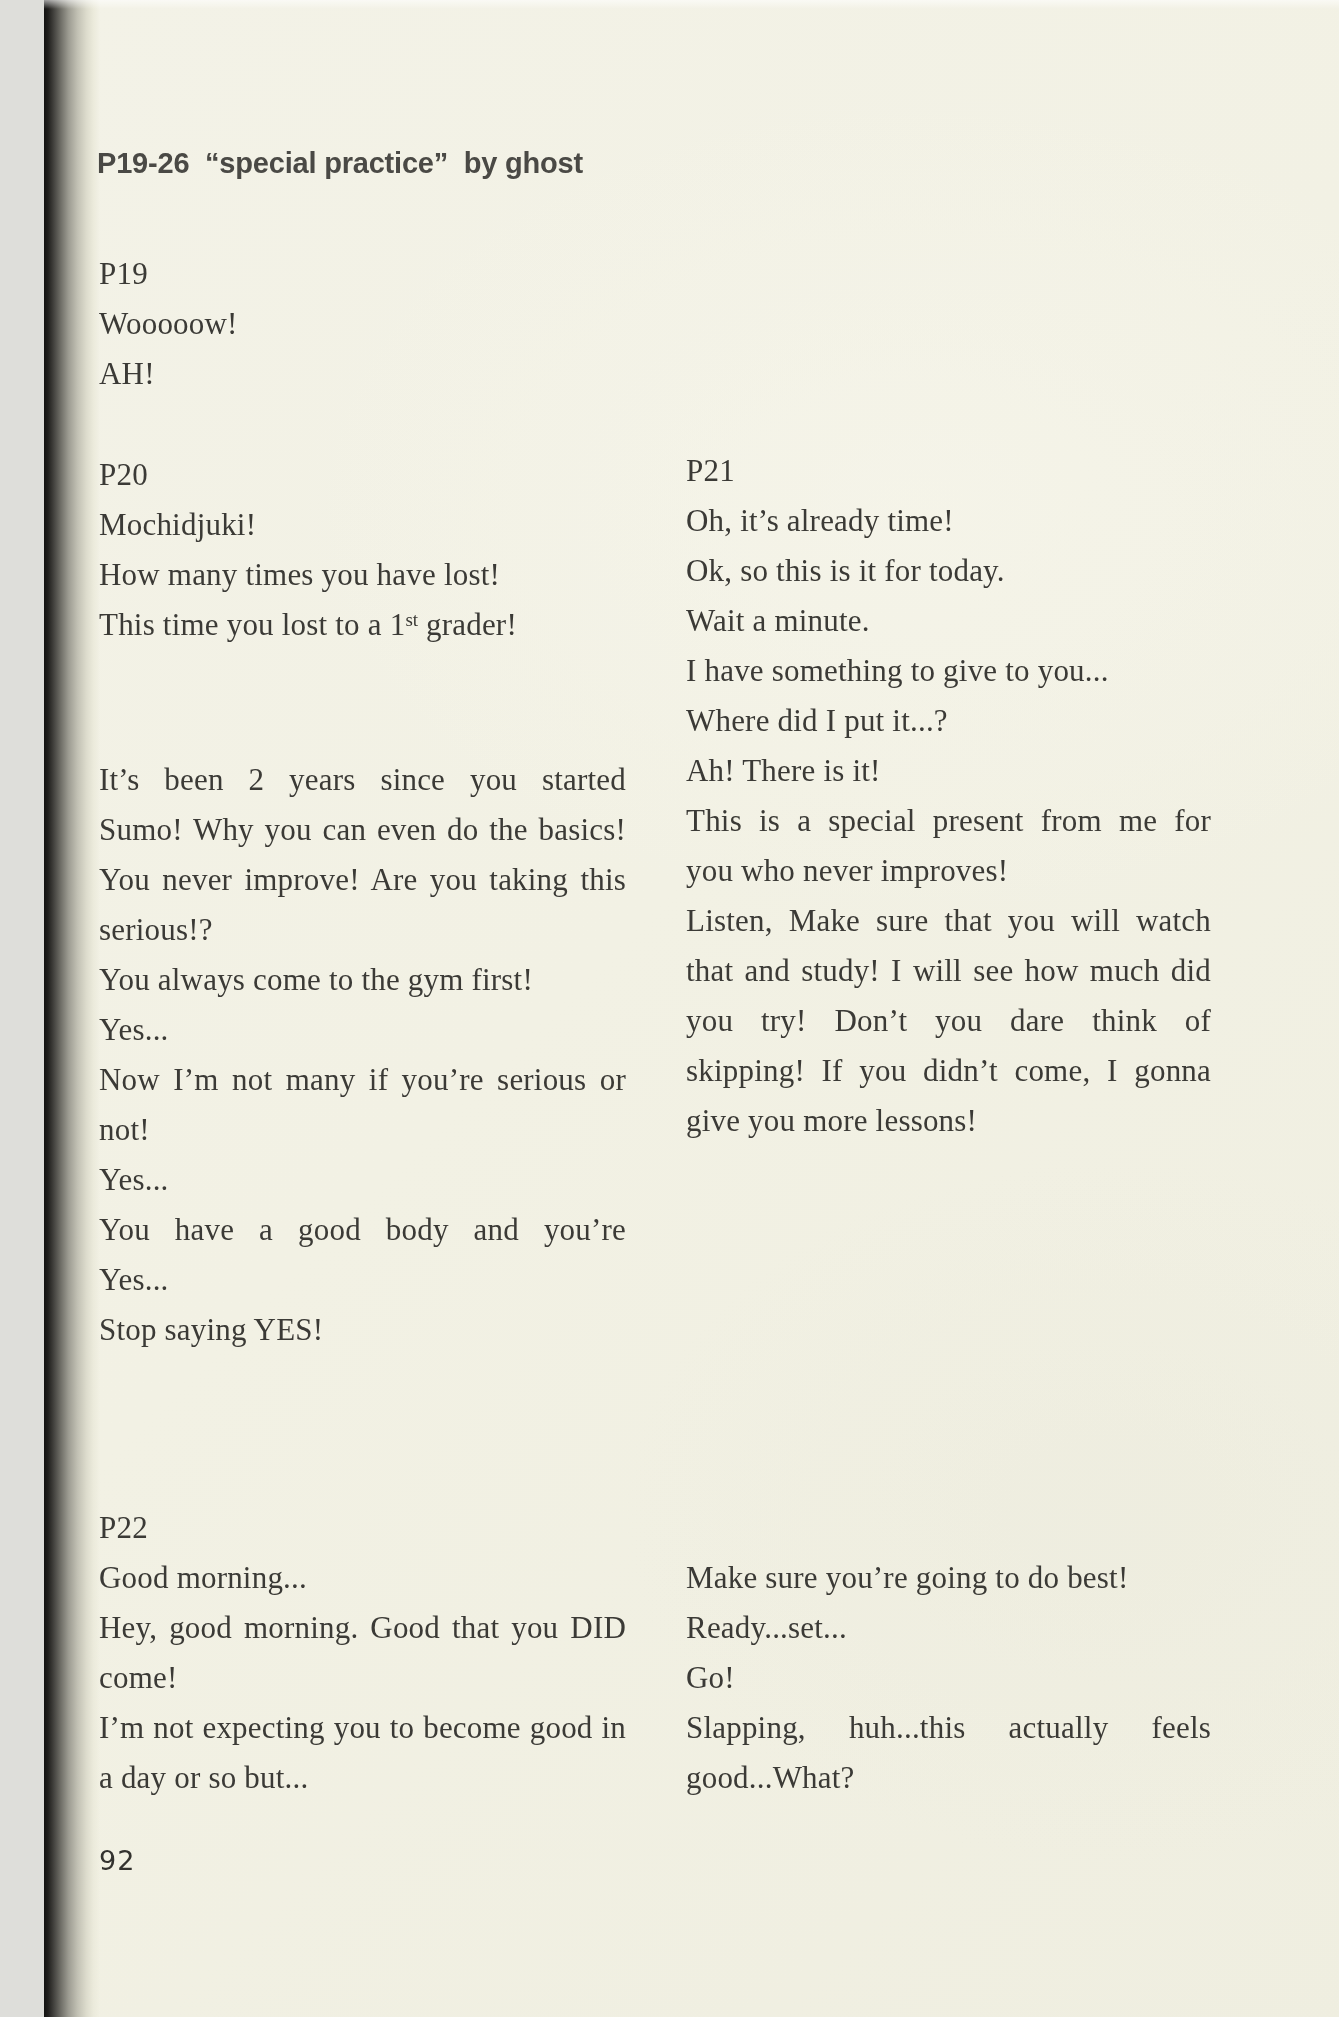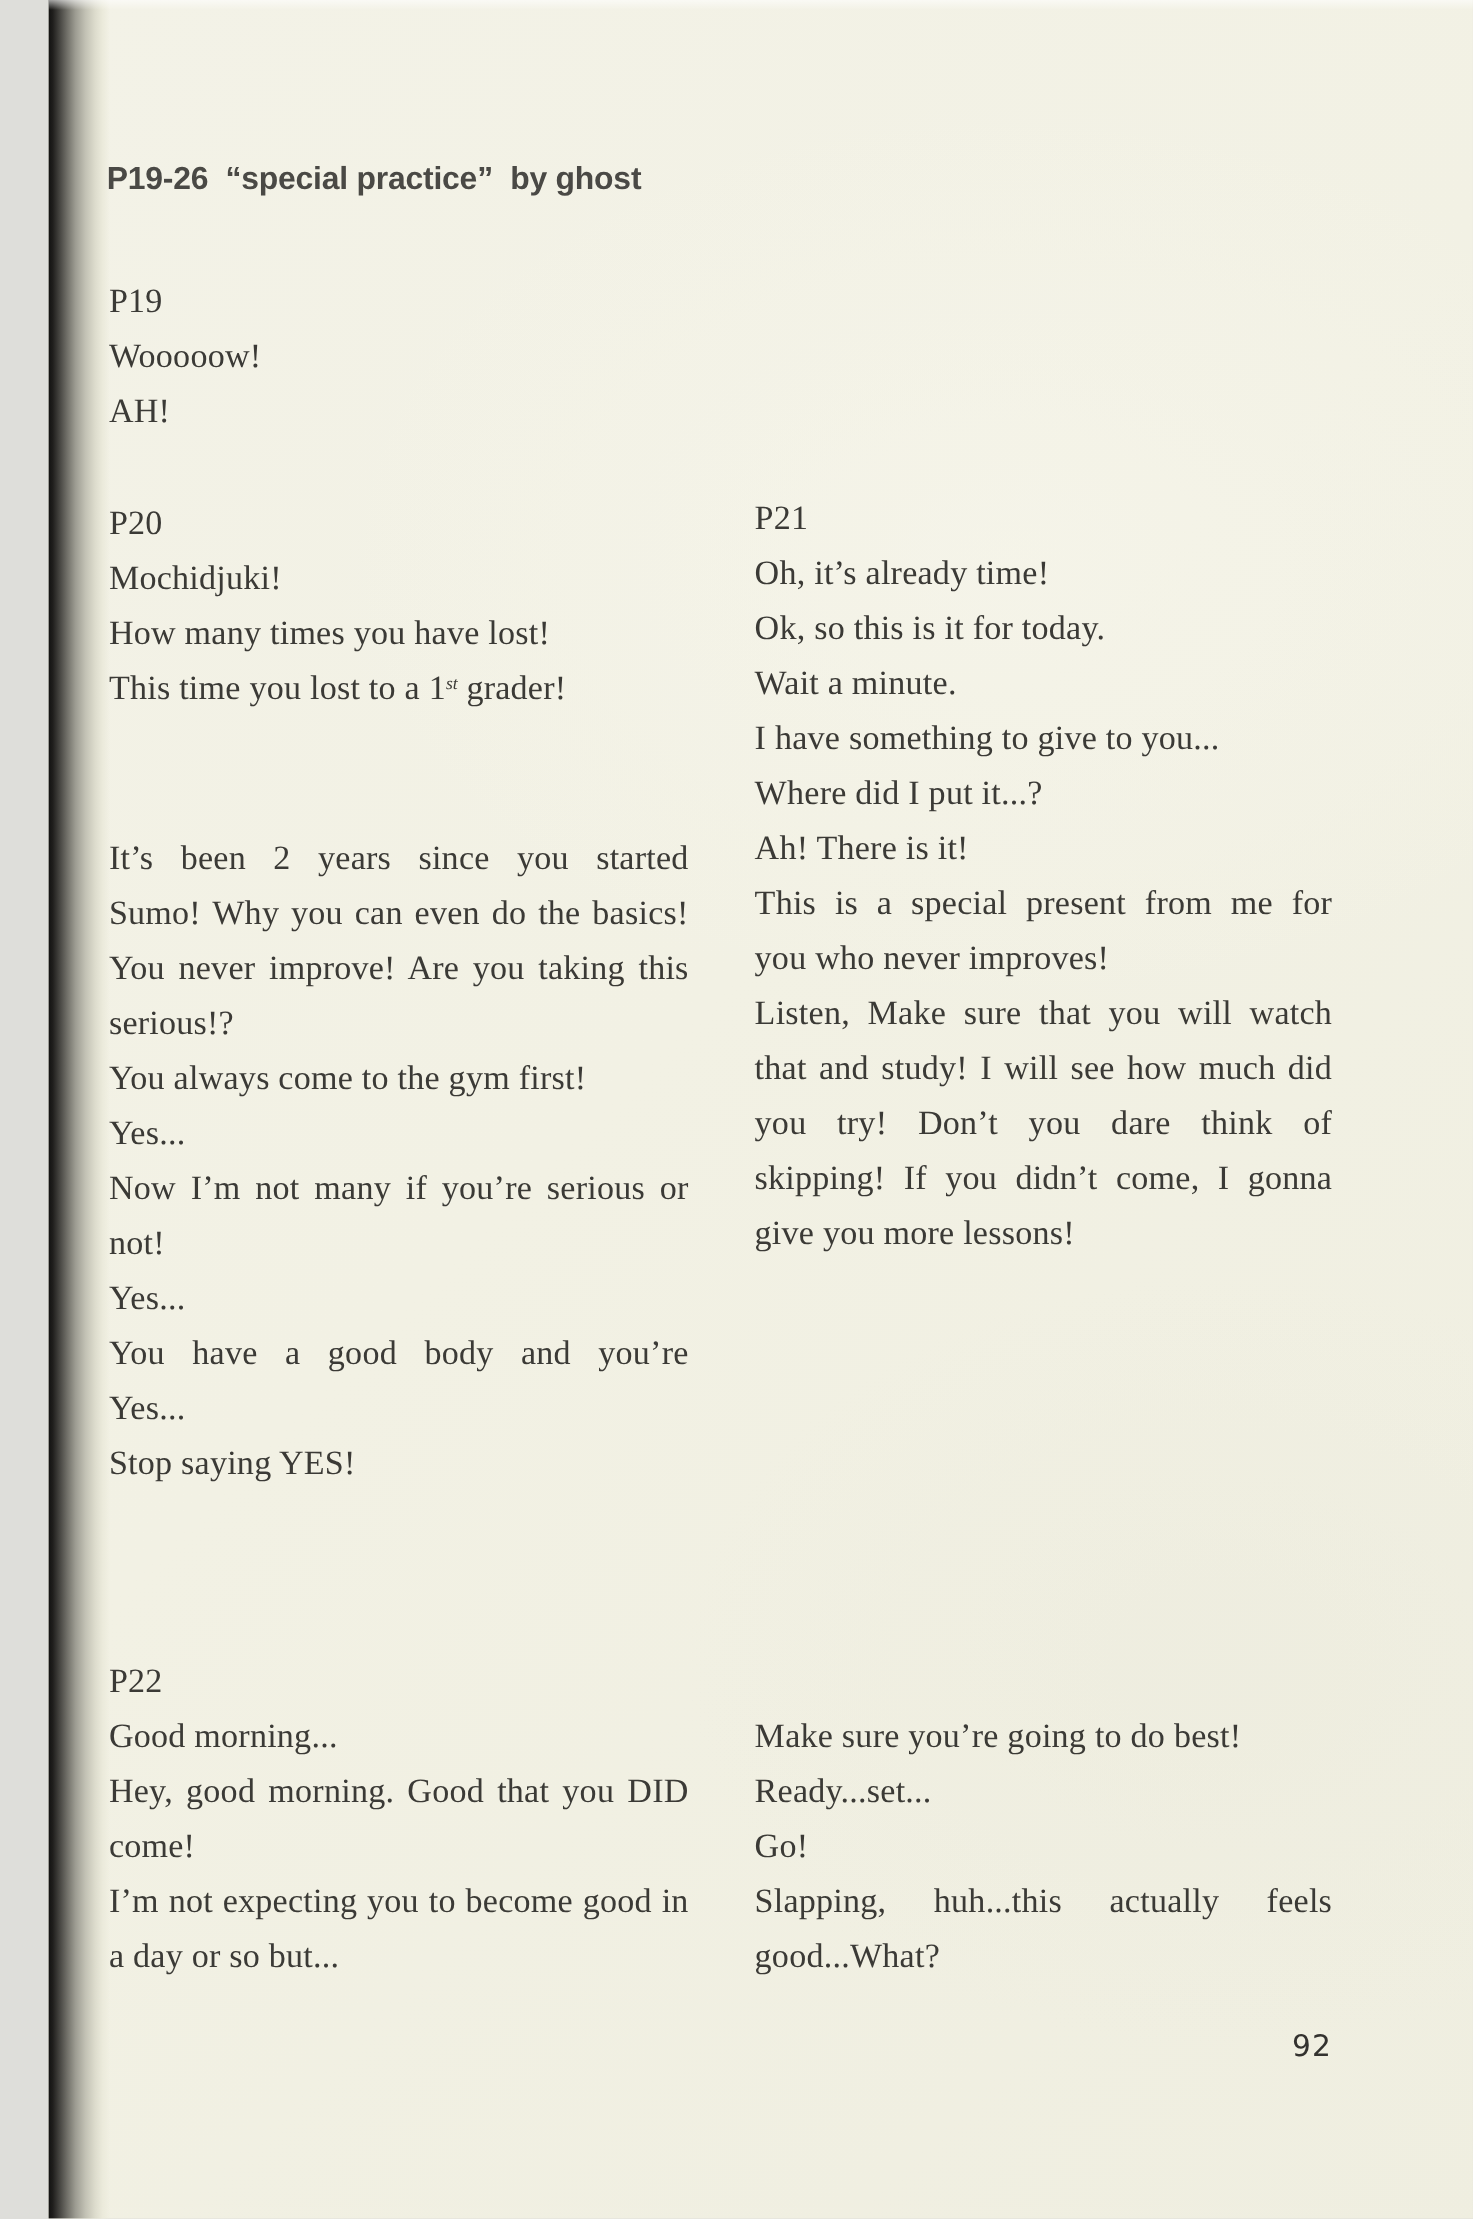--- a/index.html
+++ b/index.html
@@ -50,24 +50,24 @@
   .line{
     font-size:31px;line-height:50px;
     white-space:nowrap;
     letter-spacing:0.2px;
   }
   .line.just{
     text-align:justify;
     text-align-last:justify;
     white-space:normal;
   }
-  .sup{font-size:16px;vertical-align:9px;line-height:0;letter-spacing:0;font-style:italic;}
+  .sup{font-size:19px;vertical-align:9px;line-height:0;letter-spacing:0;}
   .pagenum{
     position:absolute;left:55px;top:1845px;width:1112px;
-    text-align:right;
+    text-align:left;
     font-family:"DejaVu Sans", sans-serif;
     font-size:27px;color:#33322f;letter-spacing:1px;
   }
 </style>
 </head>
 <body>
 
 <div class="page">
   <div class="spine"></div>
   <div class="top-edge"></div>

